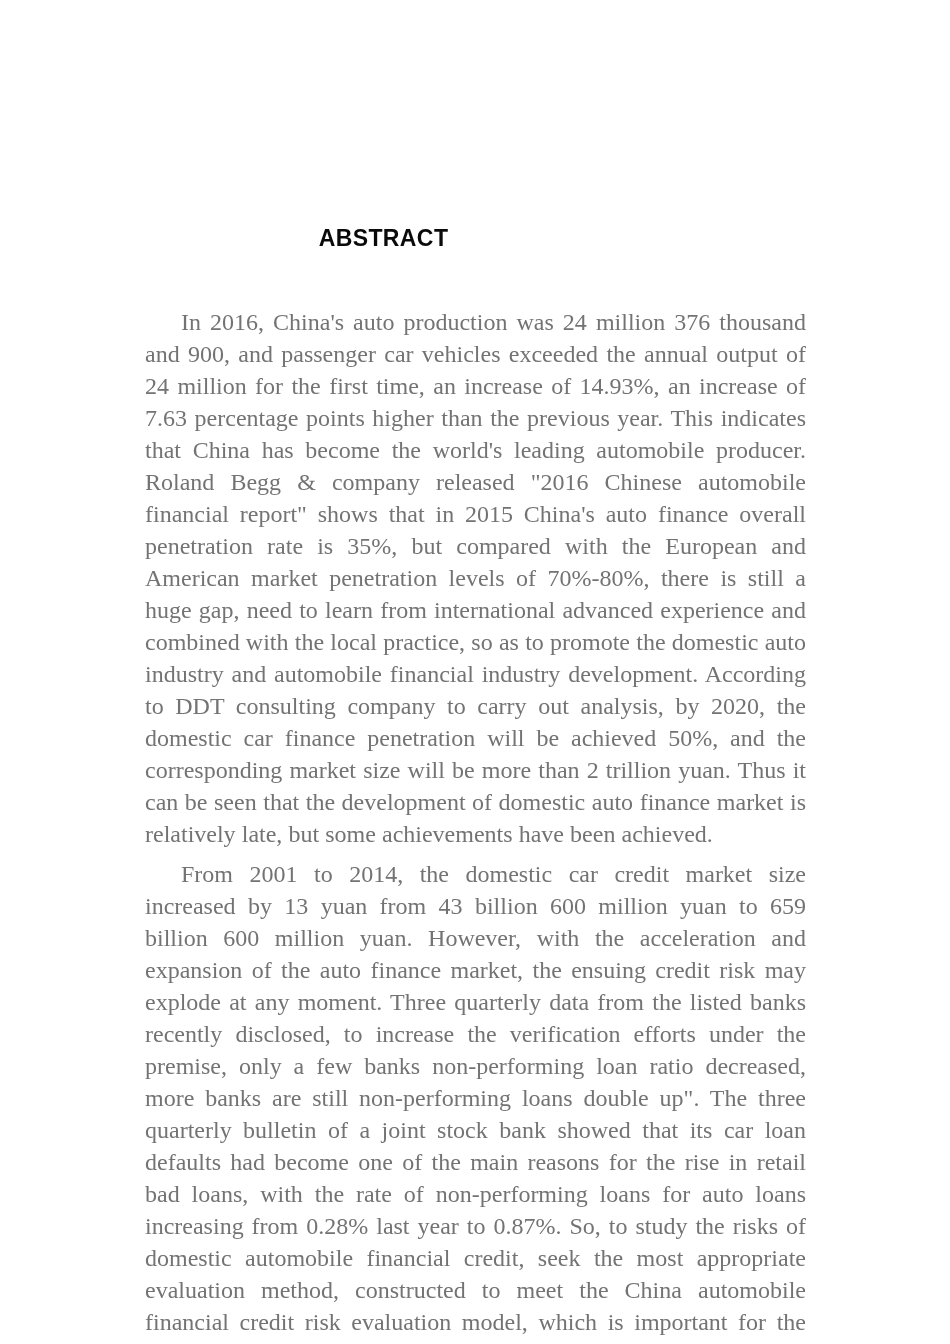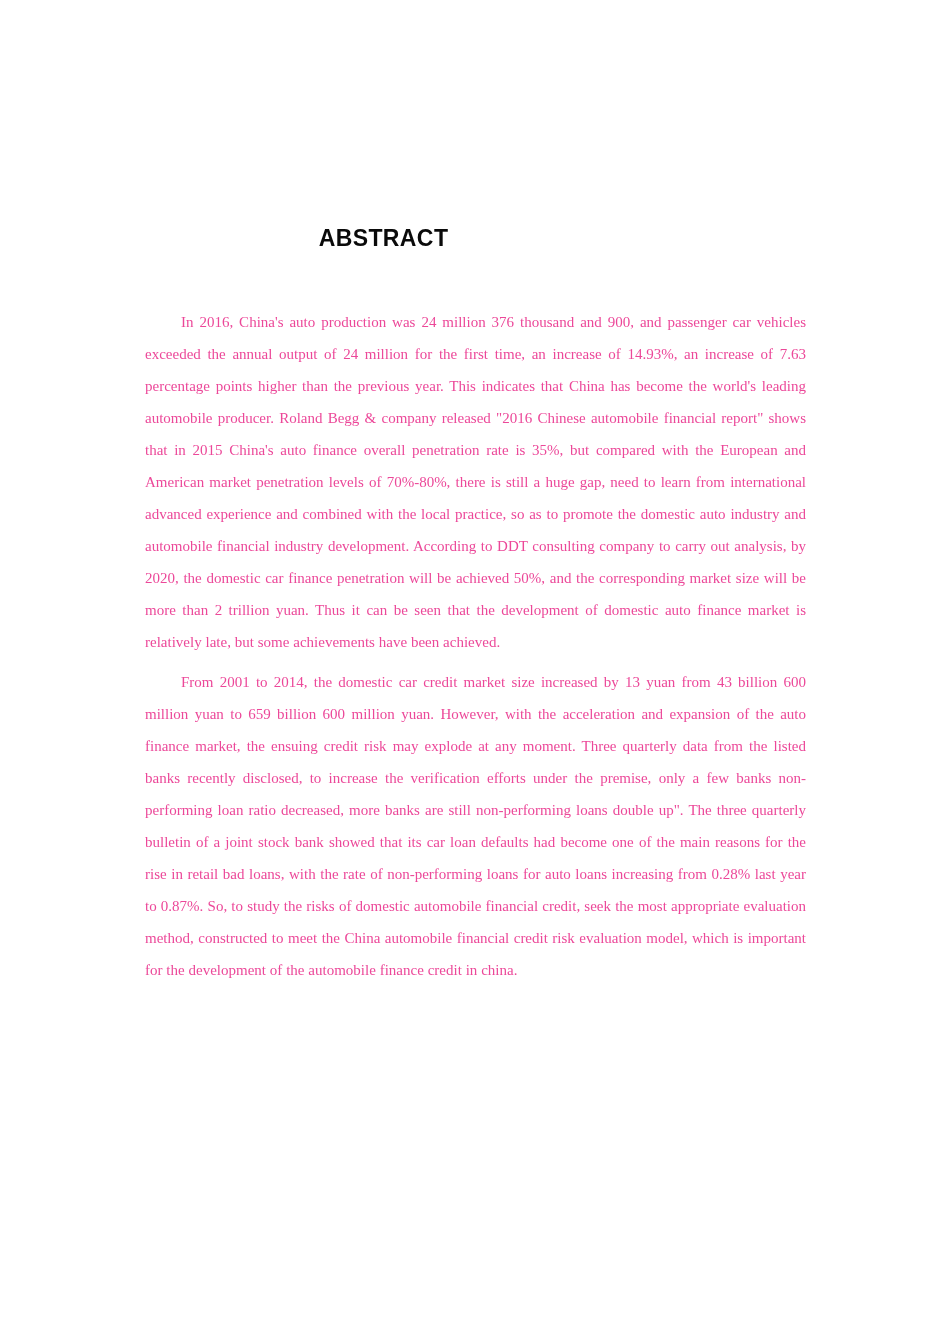--- a/index.html
+++ b/index.html
@@ -43,26 +43,26 @@
   .body-block {
     position: absolute;
     left: 145px;
     top: 306px;
     width: 661px;
   }
 
   .para {
     margin: 0;
     font-family: "Liberation Serif", "DejaVu Serif", serif;
-    font-size: 15px;
+    font-size: 24px;
     line-height: 32px;
     text-align: justify;
     text-justify: inter-word;
     text-indent: 36px;
-    color: #ec4899;
+    color: #737373;
     hyphens: manual;
     word-spacing: 0.1px;
   }
 
   .para + .para {
     margin-top: 8px;
   }
 </style>
 </head>
 <body>

